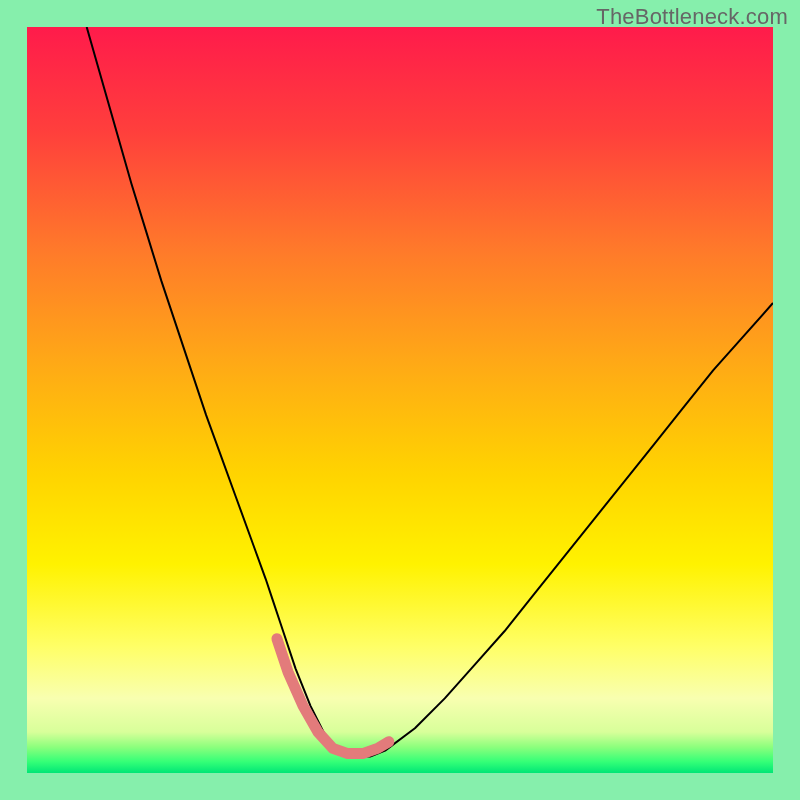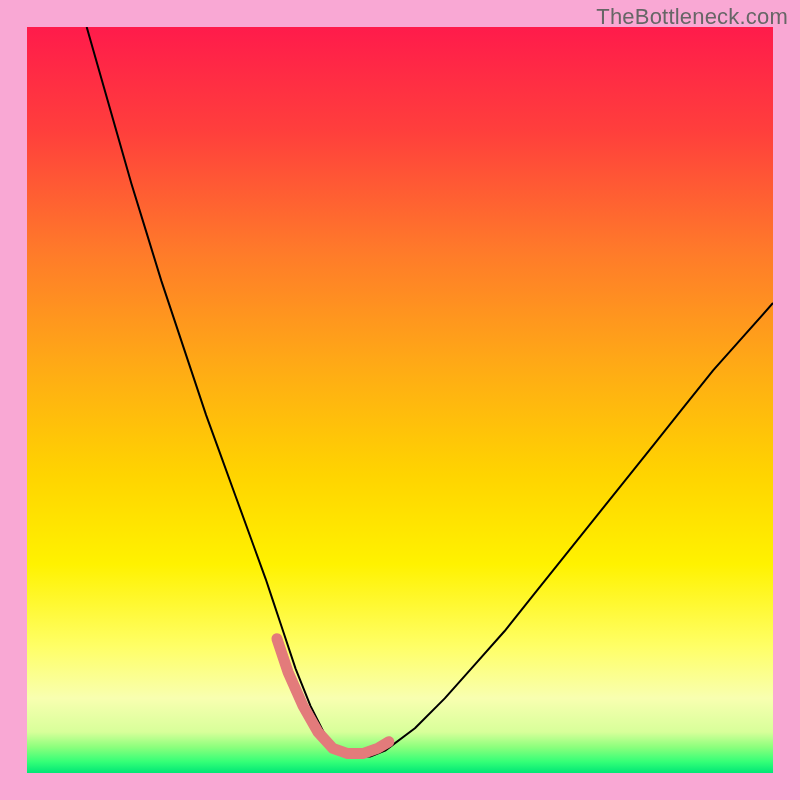--- a/index.html
+++ b/index.html
@@ -8,21 +8,21 @@
     width: 800px;
     height: 800px;
     background: #000;
     overflow: hidden;
     font-family: Arial, Helvetica, sans-serif;
   }
   .frame {
     position: relative;
     width: 800px;
     height: 800px;
-    background: #f9a8d4;
+    background: #86efac;
   }
   .watermark {
     position: absolute;
     top: 4px;
     right: 12px;
     color: #666;
     font-size: 22px;
     font-weight: 400;
     letter-spacing: 0.2px;
     z-index: 20;

